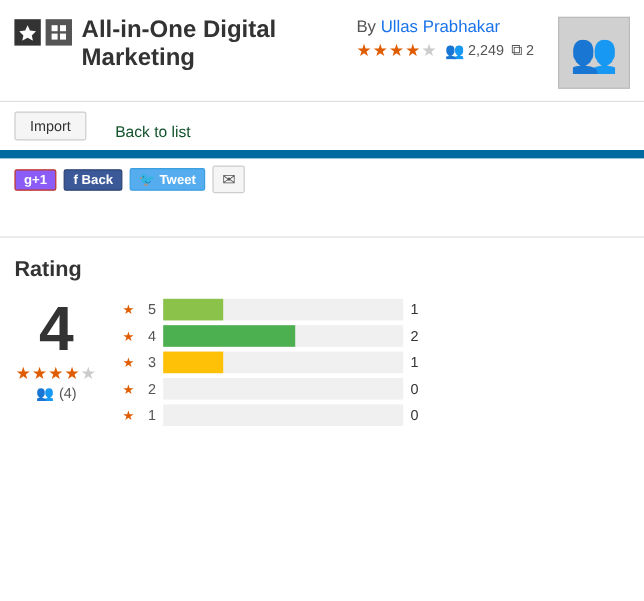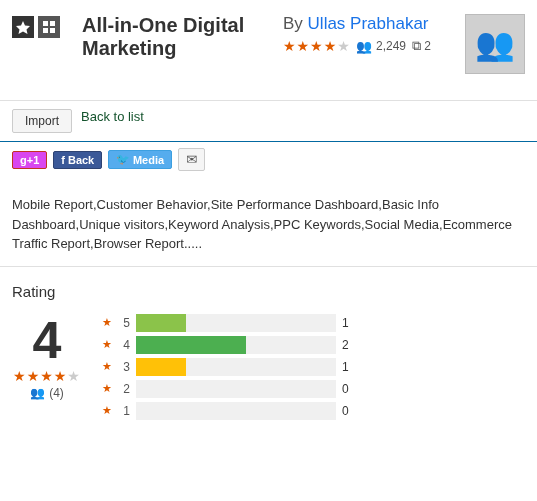--- a/index.html
+++ b/index.html
@@ -9,23 +9,23 @@
       background: #fff;
       color: #333;
       width: 537px;
       min-height: 501px;
     }
 
     
     .header {
       display: flex;
       align-items: flex-start;
-      padding: 14px 12px 26px 12px;
+      padding: 14px 12px 10px 12px;
       border-bottom: 1px solid #e0e0e0;
-      gap: 22px;
+      gap: 8px;
     }
     .header-icons {
       display: flex;
       align-items: center;
       gap: 4px;
       margin-top: 2px;
     }
     .icon-box {
       width: 22px;
       height: 22px;
@@ -50,21 +50,21 @@
       color: #333;
       flex: 1;
     }
     .header-right {
       display: flex;
       flex-direction: column;
       align-items: flex-start;
       min-width: 160px;
     }
     .author-line {
-      font-size: 17px;
+      font-size: 14px;
       color: #555;
       margin-bottom: 4px;
     }
     .author-link {
       color: #1a73e8;
       text-decoration: none;
     }
     .stars-row {
       display: flex;
       align-items: center;
@@ -99,24 +99,24 @@
       flex-shrink: 0;
     }
     .thumbnail-person {
       font-size: 32px;
       color: #888;
     }
 
     
     .action-bar {
       display: flex;
-      align-items: flex-start;
-      gap: 9px;
+      align-items: flex-end;
+      gap: 24px;
       padding: 8px 12px;
-      border-bottom: 1px solid #0369a1;
+      border-bottom: 7px solid #0369a1;
     }
     .btn-import {
       background: #f5f5f5;
       border: 1px solid #ccc;
       padding: 4px 12px;
       font-size: 12px;
       cursor: pointer;
       color: #333;
       border-radius: 2px;
     }
@@ -138,21 +138,21 @@
       align-items: center;
       gap: 3px;
       padding: 2px 7px;
       font-size: 11px;
       font-weight: bold;
       border-radius: 2px;
       cursor: pointer;
       border: 1px solid;
     }
     .btn-g1 {
-      background: #d946ef;
+      background: #8b5cf6;
       color: #fff;
       border-color: #c23321;
     }
     .btn-fb {
       background: #3b5998;
       color: #fff;
       border-color: #2d4373;
     }
     .btn-tw {
       background: #55acee;
@@ -183,22 +183,22 @@
       font-size: 13px;
       color: #333;
       line-height: 1.5;
     }
 
     
     .rating-section {
       padding: 16px 12px 16px 12px;
     }
     .rating-title {
-      font-size: 15px;
-      font-weight: normal;
+      font-size: 18px;
+      font-weight: bold;
       color: #333;
       margin-bottom: 14px;
     }
     .rating-body {
       display: flex;
       align-items: flex-start;
       gap: 20px;
     }
     .rating-big {
       display: flex;
@@ -315,29 +315,28 @@
 <div class="social-bar">
   <button class="social-btn btn-g1">
     <span>g+1</span>
   </button>
   <button class="social-btn btn-fb">
     <span>f</span>
     <span>Back</span>
   </button>
   <button class="social-btn btn-tw">
     <span>🐦</span>
-    <span>Media</span>
+    <span>Tweet</span>
   </button>
   <button class="btn-email" title="Email">
     <span>✉</span>
   </button>
 </div>
 
 <div class="section">
-  <div class="description-text">Mobile Report,Customer Behavior,Site Performance Dashboard,Basic Info Dashboard,Unique visitors,Keyword Analysis,PPC Keywords,Social Media,Ecommerce Traffic Report,Browser Report.....</div>
 </div>
 
 <div class="rating-section">
   <div class="rating-title">Rating</div>
   <div class="rating-body">
     <div class="rating-big">
       <div class="rating-number">4</div>
       <div class="rating-stars">★★★★<span class="star-empty">★</span></div>
       <div class="rating-count-row">
         <span>👥</span>

